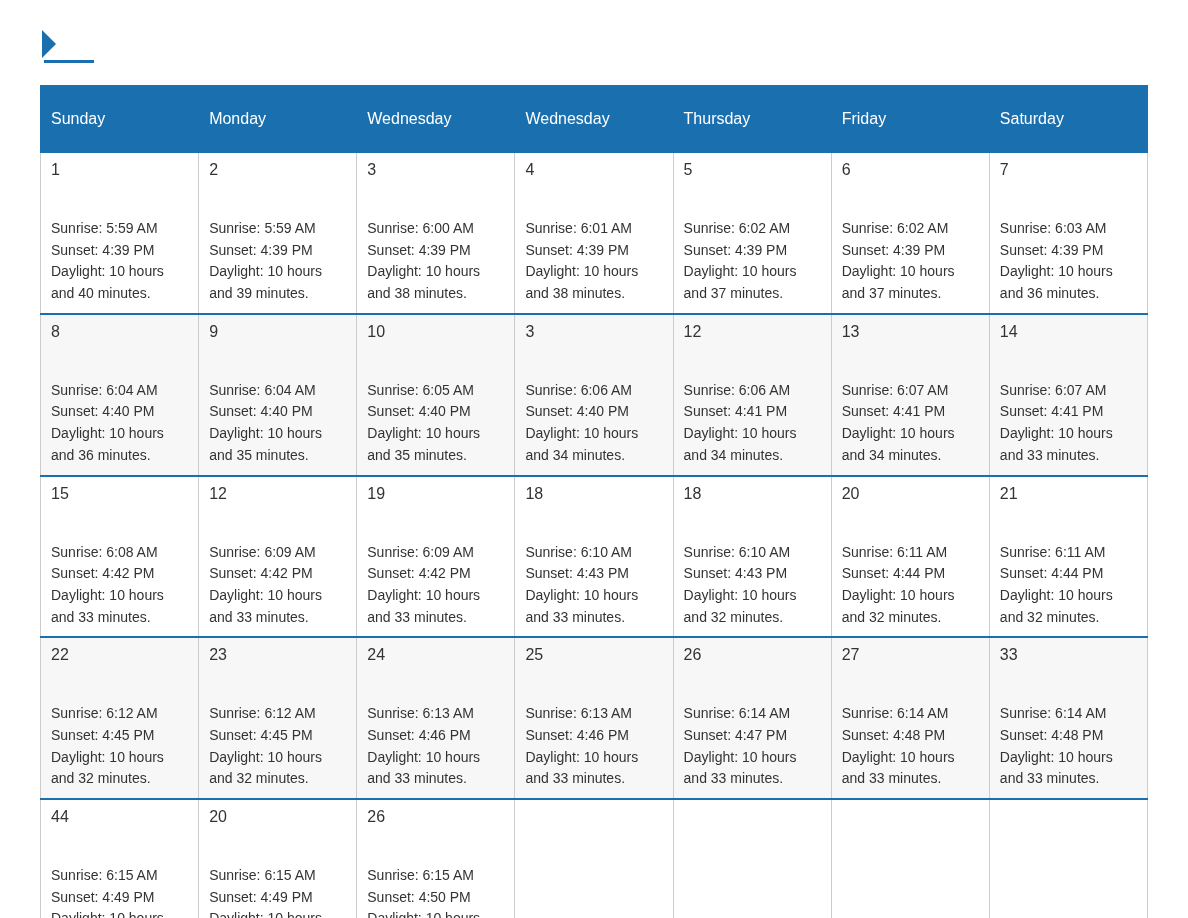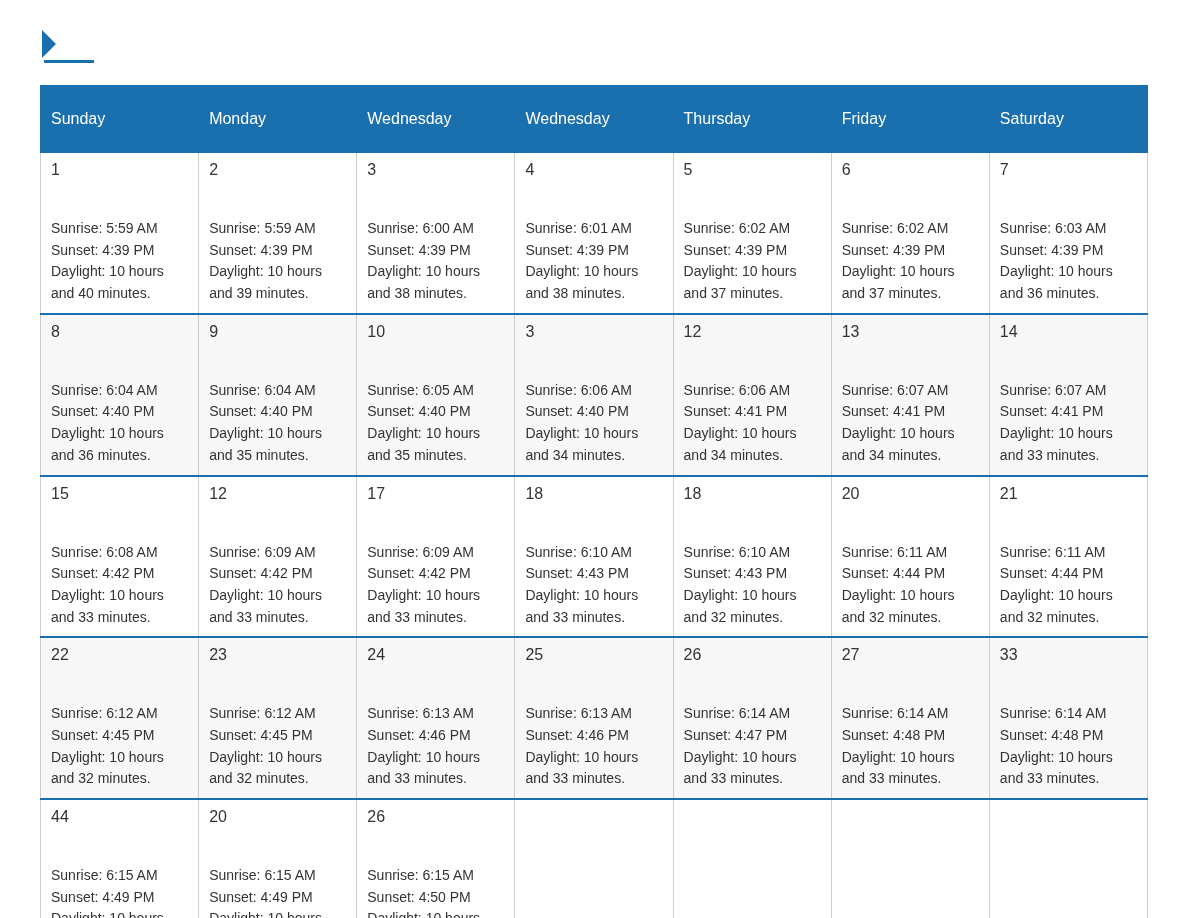--- a/index.html
+++ b/index.html
@@ -211,21 +211,21 @@
       <tr>
         <td>
           <span class="day-number">15</span>
           <div class="day-info">Sunrise: 6:08 AM<br>Sunset: 4:42 PM<br>Daylight: 10 hours<br>and 33 minutes.</div>
         </td>
         <td>
           <span class="day-number">12</span>
           <div class="day-info">Sunrise: 6:09 AM<br>Sunset: 4:42 PM<br>Daylight: 10 hours<br>and 33 minutes.</div>
         </td>
         <td>
-          <span class="day-number">17</span>
+          <span class="day-number">19</span>
           <div class="day-info">Sunrise: 6:09 AM<br>Sunset: 4:42 PM<br>Daylight: 10 hours<br>and 33 minutes.</div>
         </td>
         <td>
           <span class="day-number">18</span>
           <div class="day-info">Sunrise: 6:10 AM<br>Sunset: 4:43 PM<br>Daylight: 10 hours<br>and 33 minutes.</div>
         </td>
         <td>
           <span class="day-number">18</span>
           <div class="day-info">Sunrise: 6:10 AM<br>Sunset: 4:43 PM<br>Daylight: 10 hours<br>and 32 minutes.</div>
         </td>

